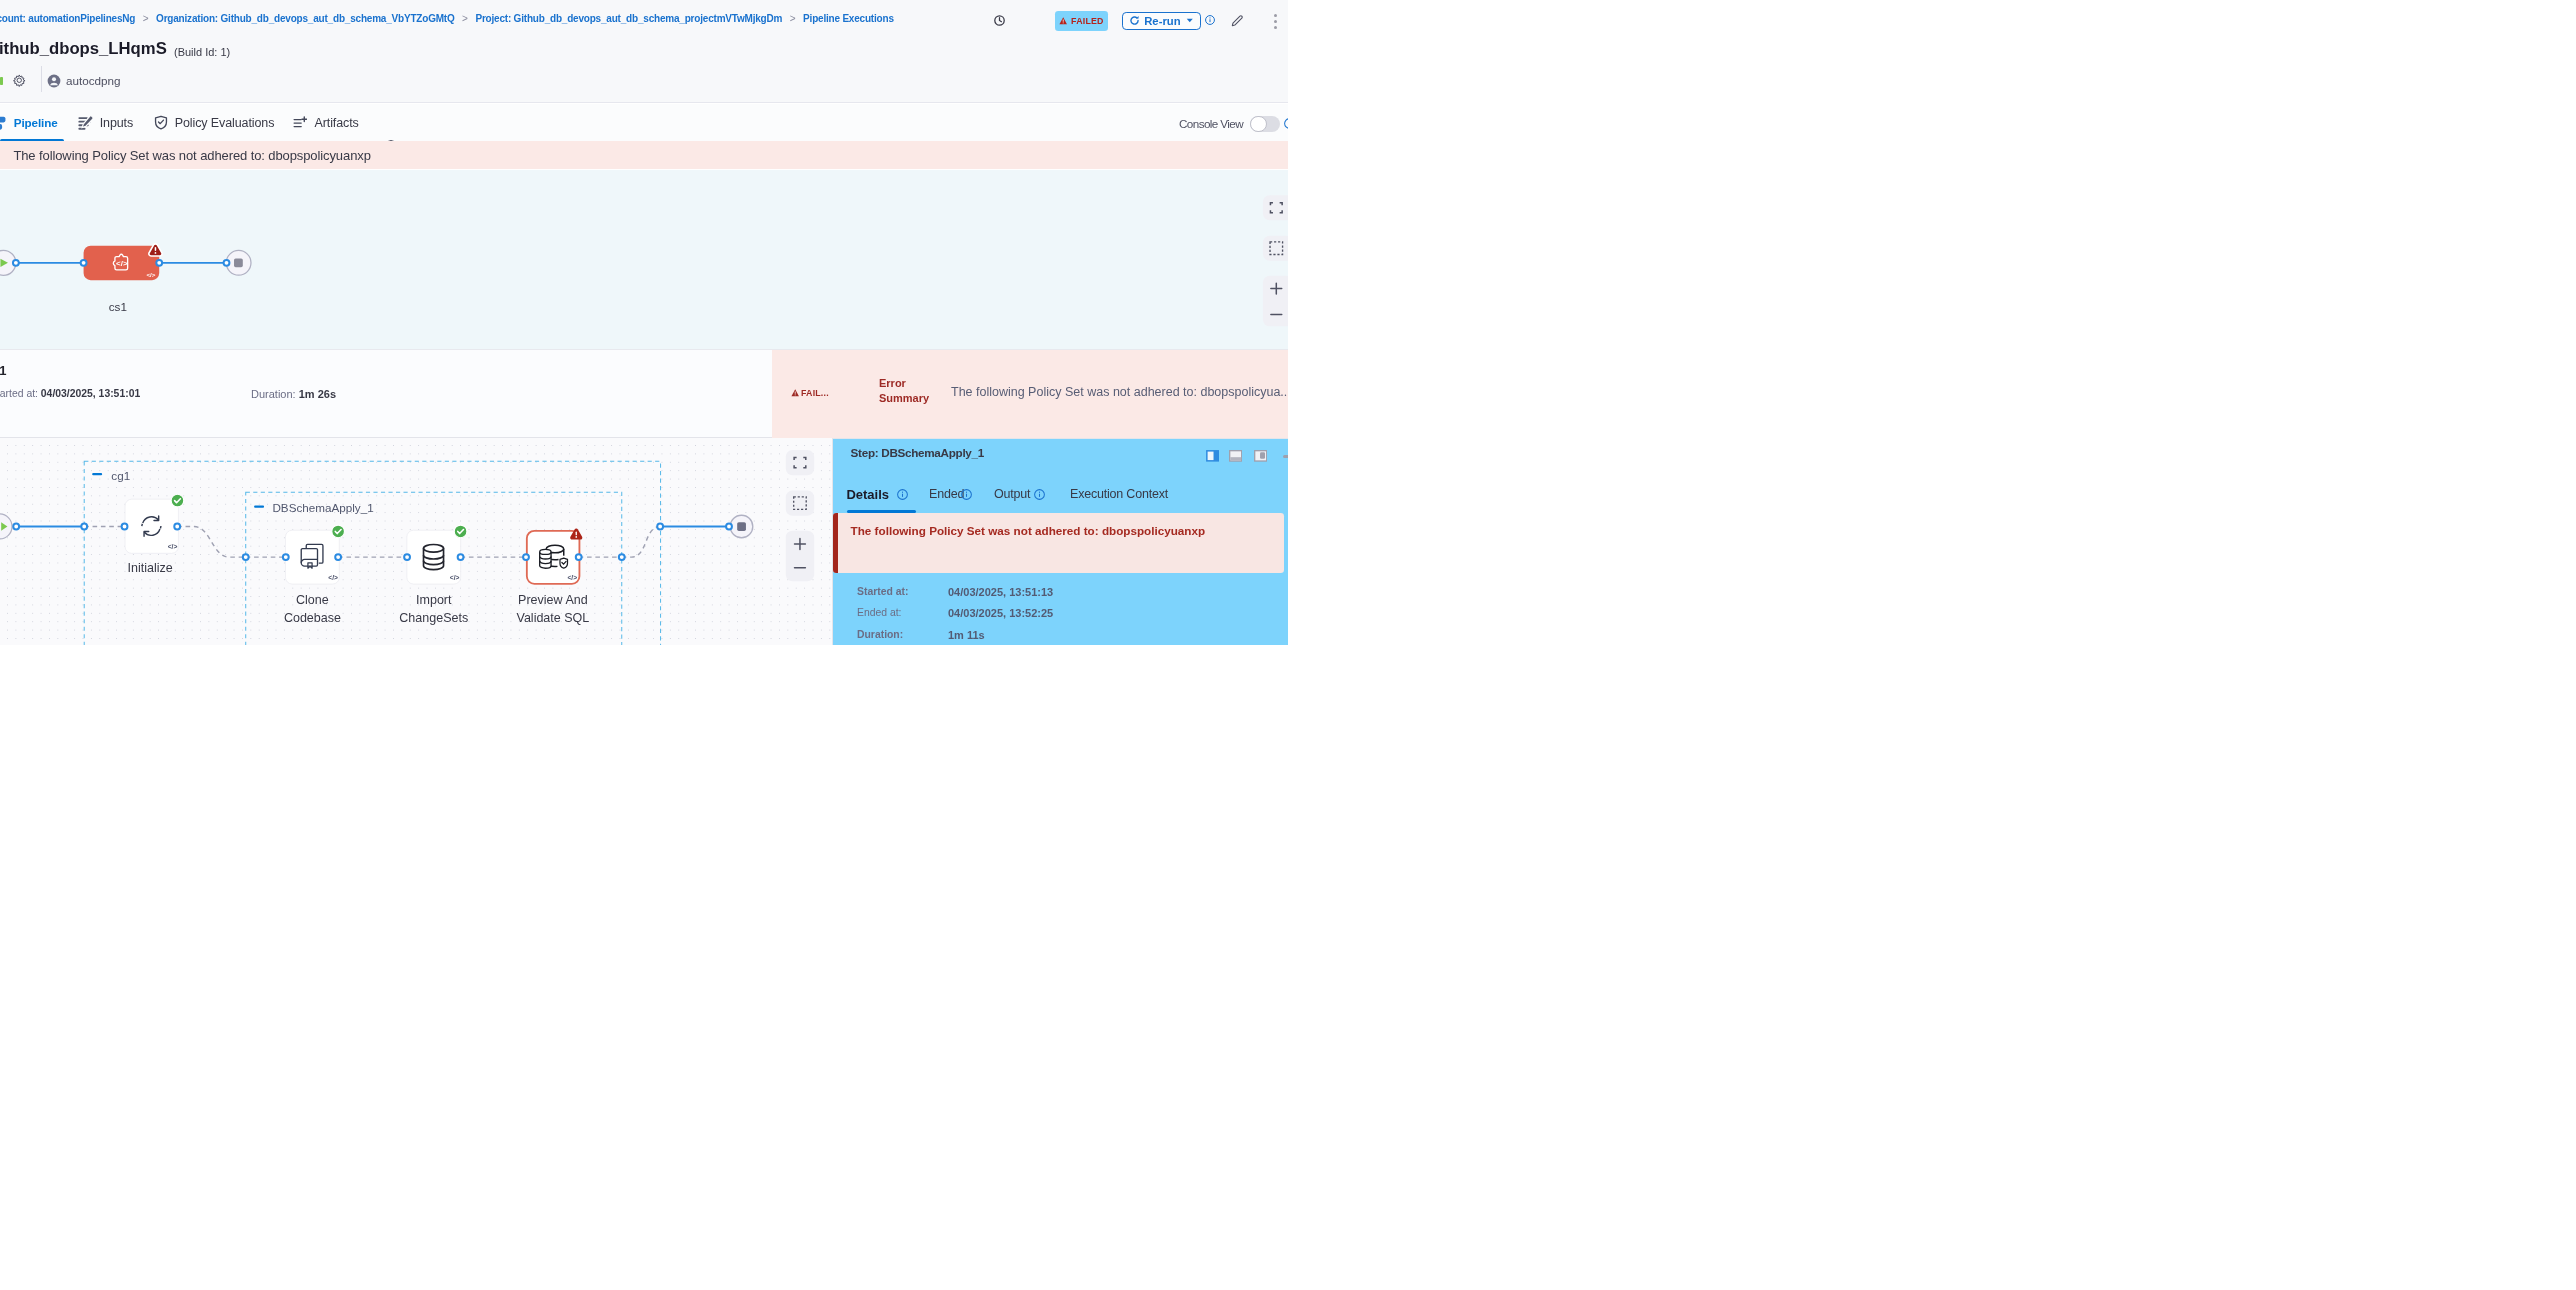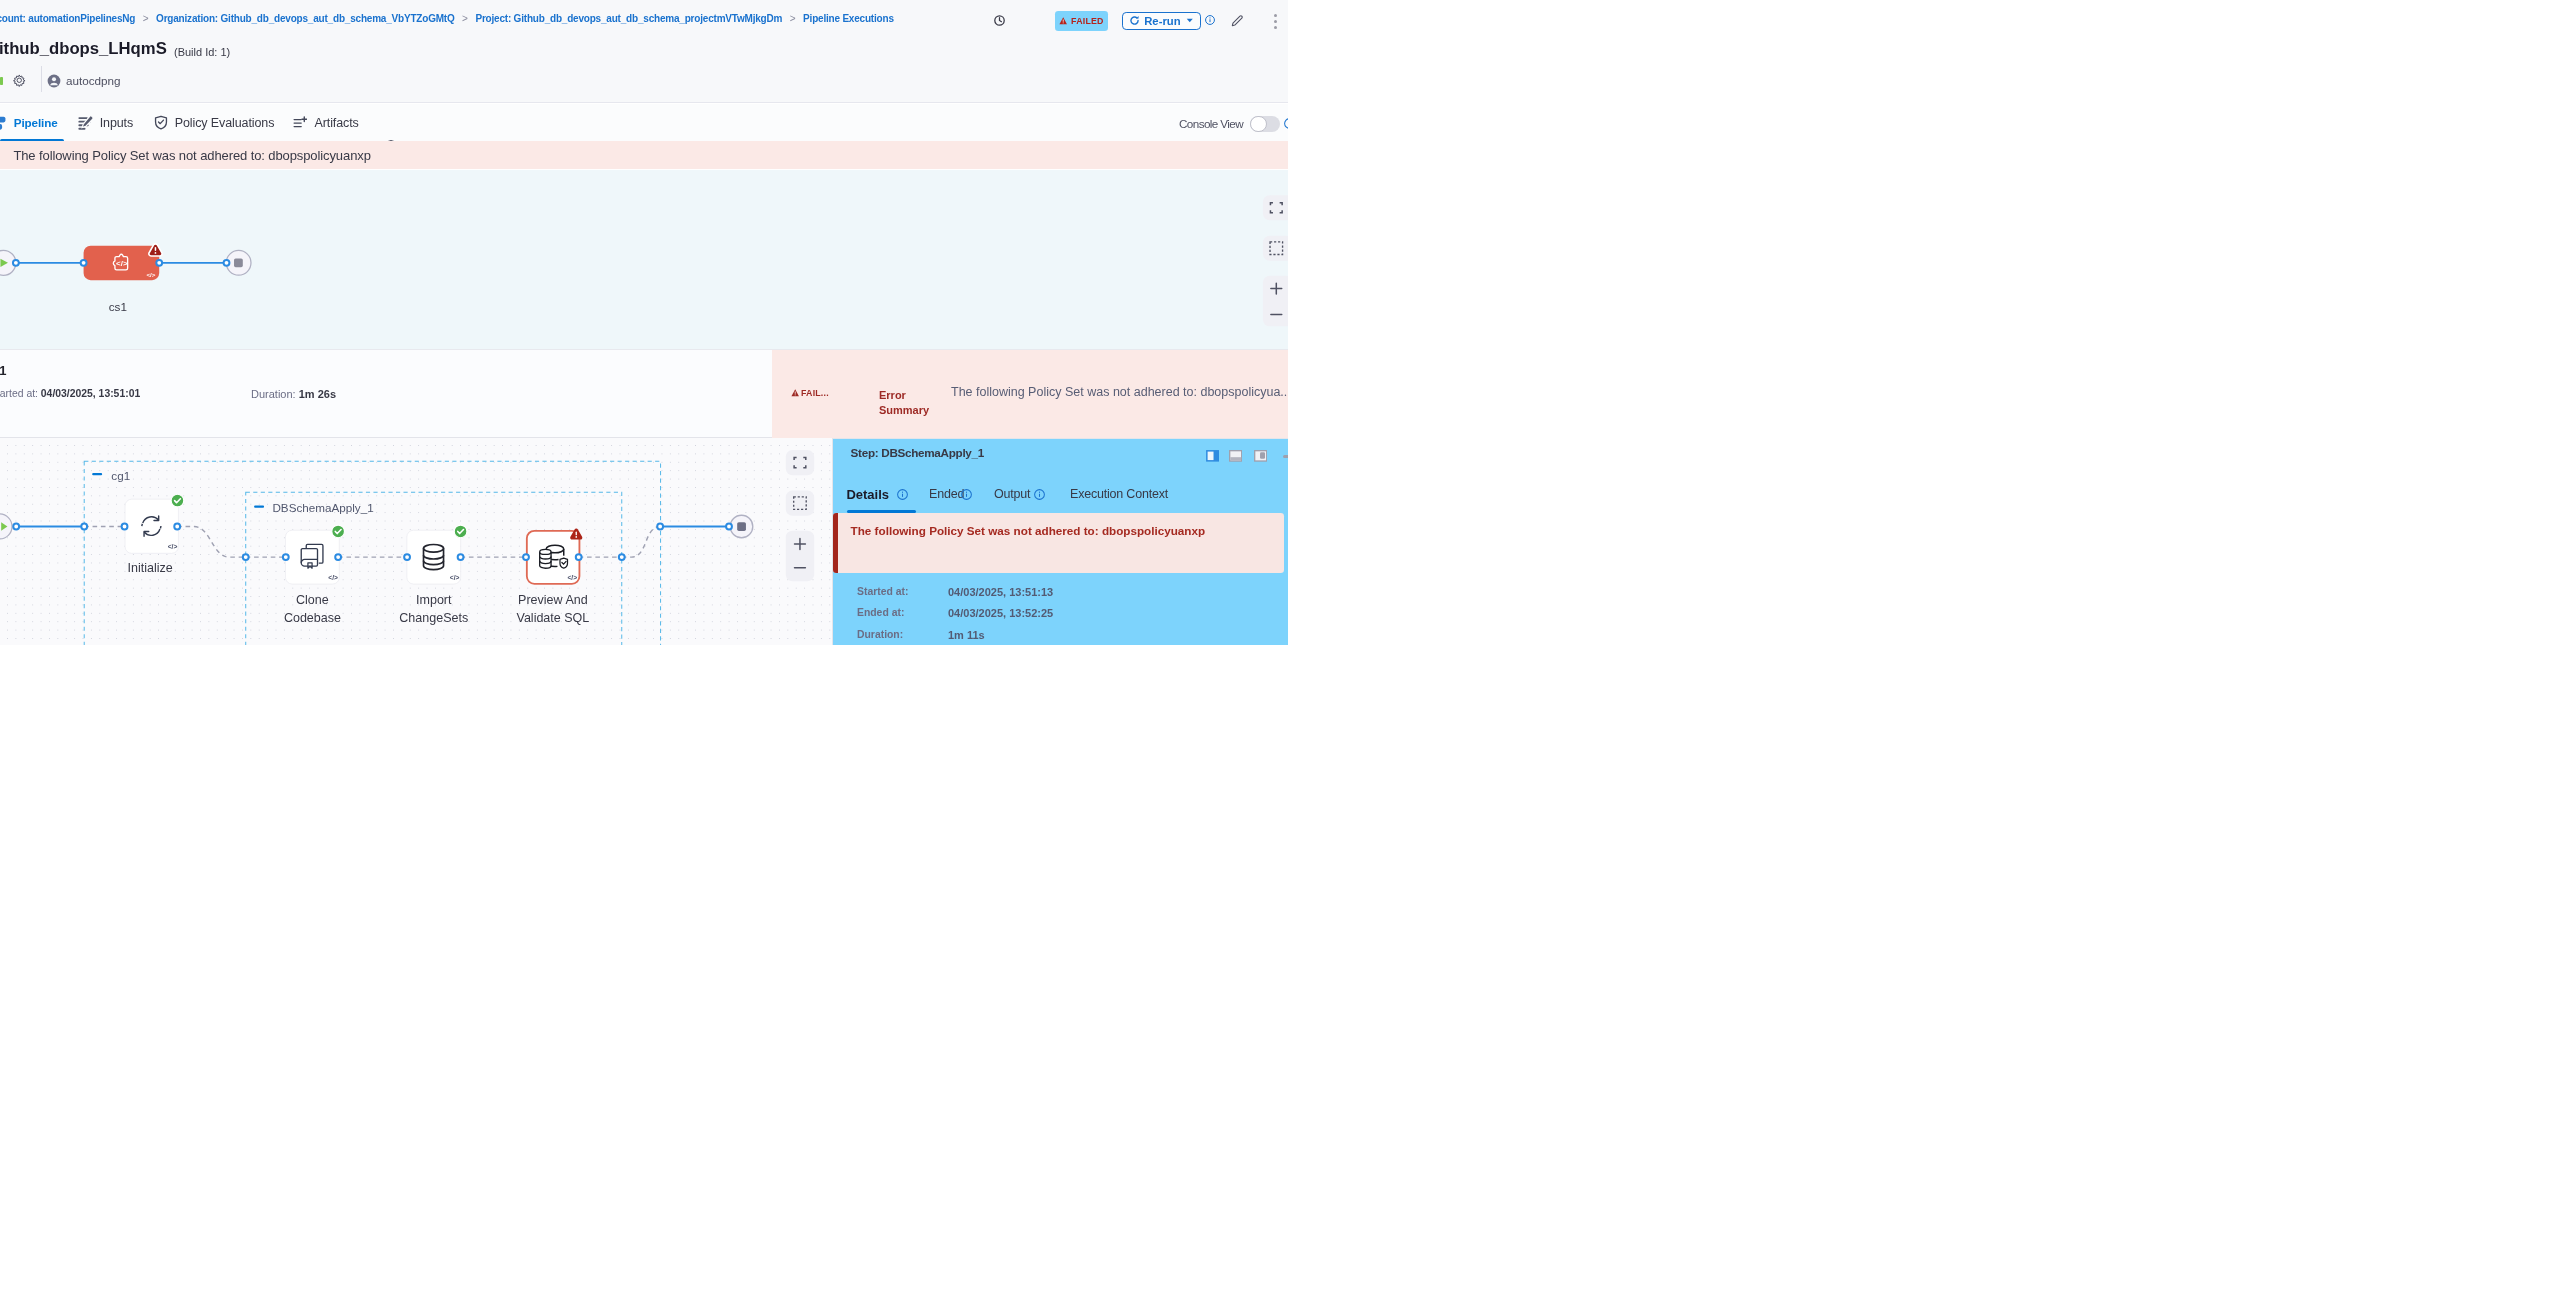--- a/index.html
+++ b/index.html
@@ -215,21 +215,21 @@
     <div style="position:absolute;left:-0.8px;top:12.5px;font-size:13px;font-weight:bold;color:#22222a;">1</div>
     <div style="position:absolute;left:-10px;top:38px;font-size:10.4px;color:#6b6d85;">Started at: <span style="color:#383946;font-weight:bold;">04/03/2025, 13:51:01</span></div>
     <div style="position:absolute;left:207px;top:38px;font-size:11px;color:#6b6d85;padding-left:44px;">Duration: <span style="color:#383946;font-weight:bold;">1m 26s</span></div>
     <div id="band-pink">
       <svg width="8.4" height="7.5" viewBox="0 0 12 11" style="position:absolute;left:19px;top:39px;">
         <path d="M6 0.5 L11.5 10.5 H0.5 Z" fill="#9d2a25"></path>
         <rect x="5.35" y="3.6" width="1.3" height="3.4" fill="#fbe9e6"></rect>
         <rect x="5.35" y="7.9" width="1.3" height="1.4" fill="#fbe9e6"></rect>
       </svg>
       <div style="position:absolute;left:29px;top:38px;font-size:8.8px;font-weight:bold;color:#9d2a25;letter-spacing:0.2px;">FAIL...</div>
-      <div style="position:absolute;left:107px;top:26px;font-size:11px;font-weight:bold;color:#9d2a25;line-height:14.6px;margin-top:12px;">Error<br>Summary</div>
+      <div style="position:absolute;left:107px;top:26px;font-size:11px;font-weight:bold;color:#9d2a25;line-height:14.6px;">Error<br>Summary</div>
       <div style="position:absolute;left:179px;top:35px;font-size:12.5px;color:#575d75;white-space:nowrap;overflow:hidden;width:338px;">The following Policy Set was not adhered to: dbopspolicyua...</div>
     </div>
   </div>
 
   <div id="graph2" class="abs">
     <svg width="832" height="207" viewBox="0 0 996 248">
 
       <rect x="100.5" y="28" width="690.5" height="230" fill="none" stroke="#55b8e8" stroke-width="1.2" stroke-dasharray="5 4"></rect>
       <rect x="294" y="65" width="450.5" height="195" fill="none" stroke="#55b8e8" stroke-width="1.2" stroke-dasharray="5 4"></rect>
 
@@ -408,18 +408,18 @@
       <rect x="6.35" y="3.4" width="1.3" height="1.4" fill="#1a72ce"></rect>
     </svg>
     <div style="position:absolute;left:237px;top:48px;font-size:12.5px;letter-spacing:-0.2px;color:#383946;">Execution Context</div>
     <div style="position:absolute;left:13.8px;top:71px;width:69px;height:2.5px;background:#0278d5;border-radius:1.7px;"></div>
     <div style="position:absolute;left:0px;top:74px;width:451px;height:60px;background:#f8e6e3;border-radius:3.3px;">
       <div style="position:absolute;left:0;top:0;width:4.6px;height:60px;background:#a3261b;border-radius:3.3px 0 0 3.3px;"></div>
       <div style="position:absolute;left:17.6px;top:11px;font-size:11.7px;font-weight:bold;color:#a52a21;">The following Policy Set was not adhered to: dbopspolicyuanxp</div>
     </div>
     <div style="position:absolute;left:24px;top:147px;font-size:10.4px;font-weight:bold;color:#6b6d85;">Started at:</div>
     <div style="position:absolute;left:115px;top:147px;font-size:11px;font-weight:bold;color:#535b74;">04/03/2025, 13:51:13</div>
-    <div style="position:absolute;left:24px;top:168px;font-size:10.4px;font-weight:bold;color:#6b6d85;">Ended at:</div>
+    <div style="position:absolute;left:24px;top:168px;font-size:10.4px;font-weight:normal;color:#6b6d85;">Ended at:</div>
     <div style="position:absolute;left:115px;top:168px;font-size:11px;font-weight:bold;color:#535b74;">04/03/2025, 13:52:25</div>
     <div style="position:absolute;left:24px;top:190px;font-size:10.4px;font-weight:bold;color:#6b6d85;">Duration:</div>
     <div style="position:absolute;left:115px;top:190px;font-size:11px;font-weight:bold;color:#535b74;">1m 11s</div>
   </div>
 
 
 </body></html>

